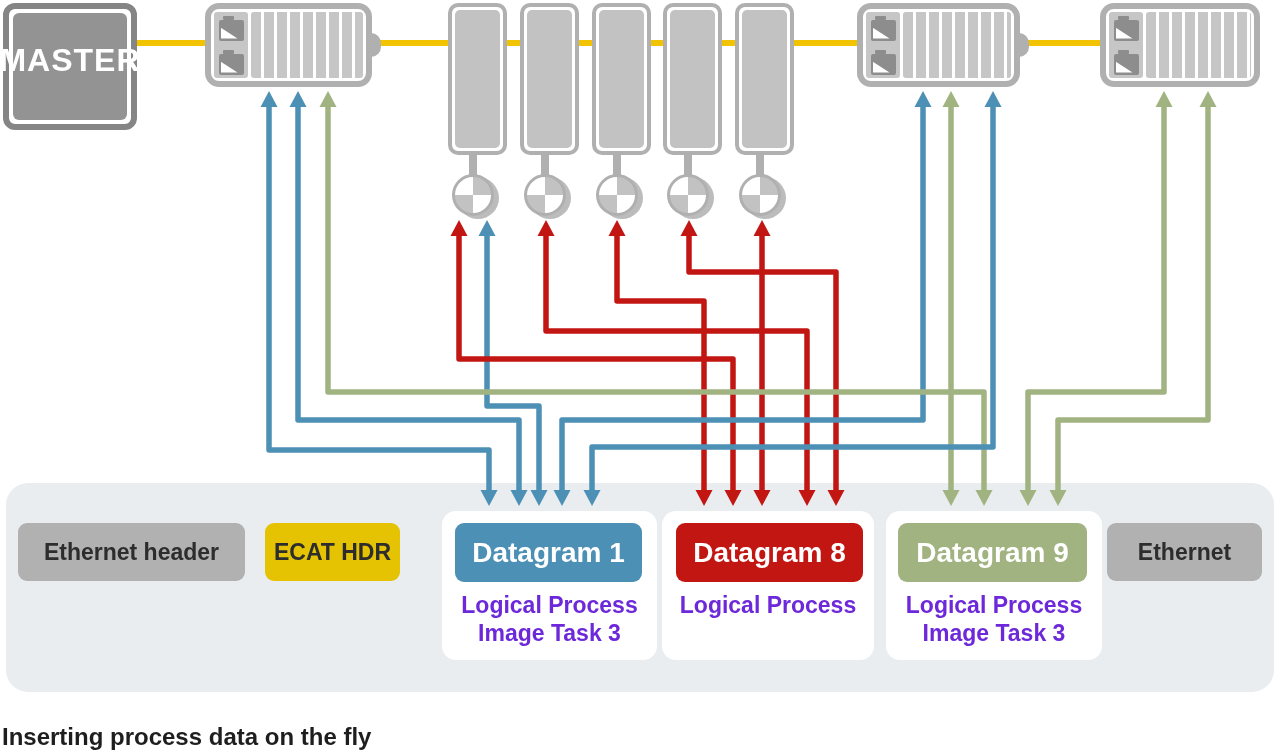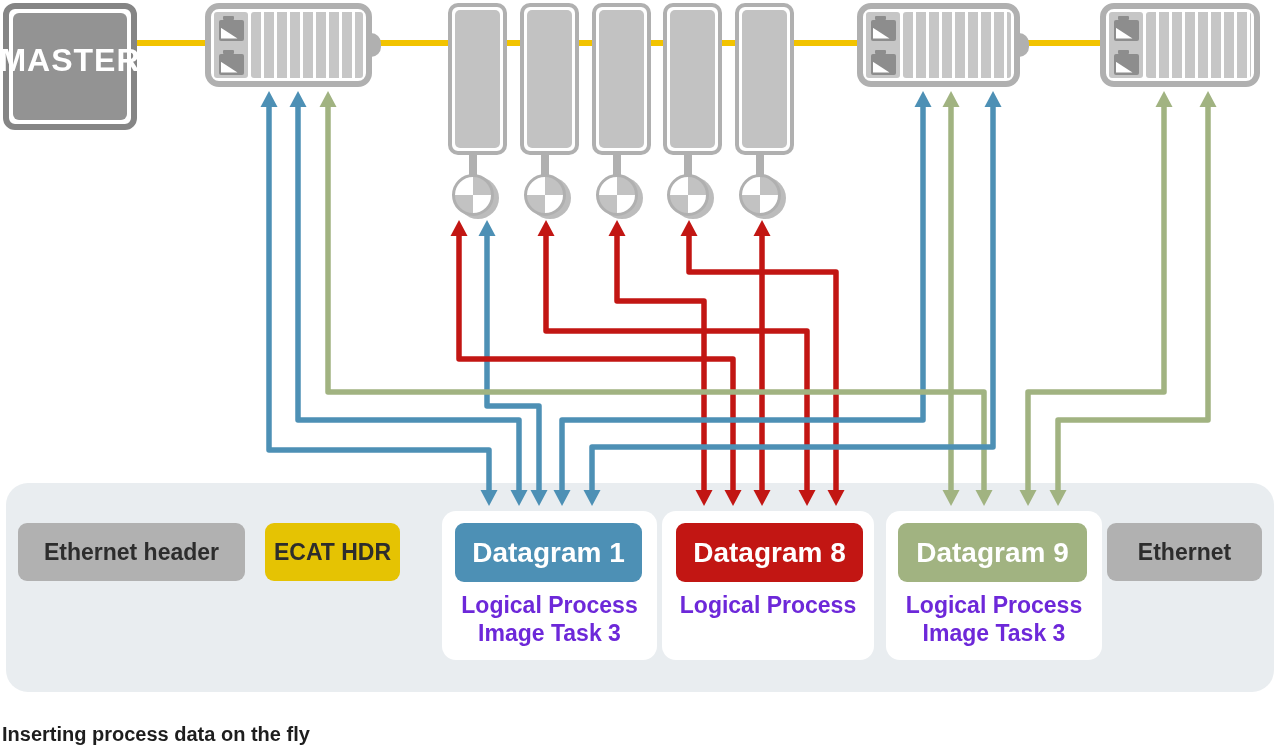--- a/index.html
+++ b/index.html
@@ -47,21 +47,21 @@
         z-index:3;display:flex;align-items:center;justify-content:center;color:#2d2d2d;font-size:23px;}
   .card{position:absolute;top:511px;height:149px;background:#fff;border-radius:14px;z-index:3;}
   .card1{left:442px;width:215px;} .card2{left:662px;width:212px;} .card3{left:886px;width:216px;}
   .dgbox{position:absolute;top:523px;height:59px;border-radius:9px;z-index:4;display:flex;
          align-items:center;justify-content:center;color:#fff;font-size:28px;}
   .dg1{left:455px;width:187px;background:#4d90b5;}
   .dg2{left:676px;width:187px;background:#c21613;}
   .dg3{left:898px;width:189px;background:#a1b381;}
   .task{position:absolute;top:591px;z-index:4;text-align:center;color:#6d28d9;font-size:23px;line-height:28px;}
   .task1{left:442px;width:215px;} .task2{left:662px;width:212px;} .task3{left:886px;width:216px;}
-  .caption{position:absolute;left:2px;top:723px;font-size:20px;color:#1e1e1e;z-index:3;}
+  .caption{position:absolute;left:2px;top:723px;font-size:24px;color:#1e1e1e;z-index:3;}
   .arrows{position:absolute;left:0;top:0;width:1280px;height:754px;z-index:5;pointer-events:none;}
 </style>
 </head>
 <body>
 
 <div class="stage">
 
   <div class="cable"></div>
 
   <div class="master">

